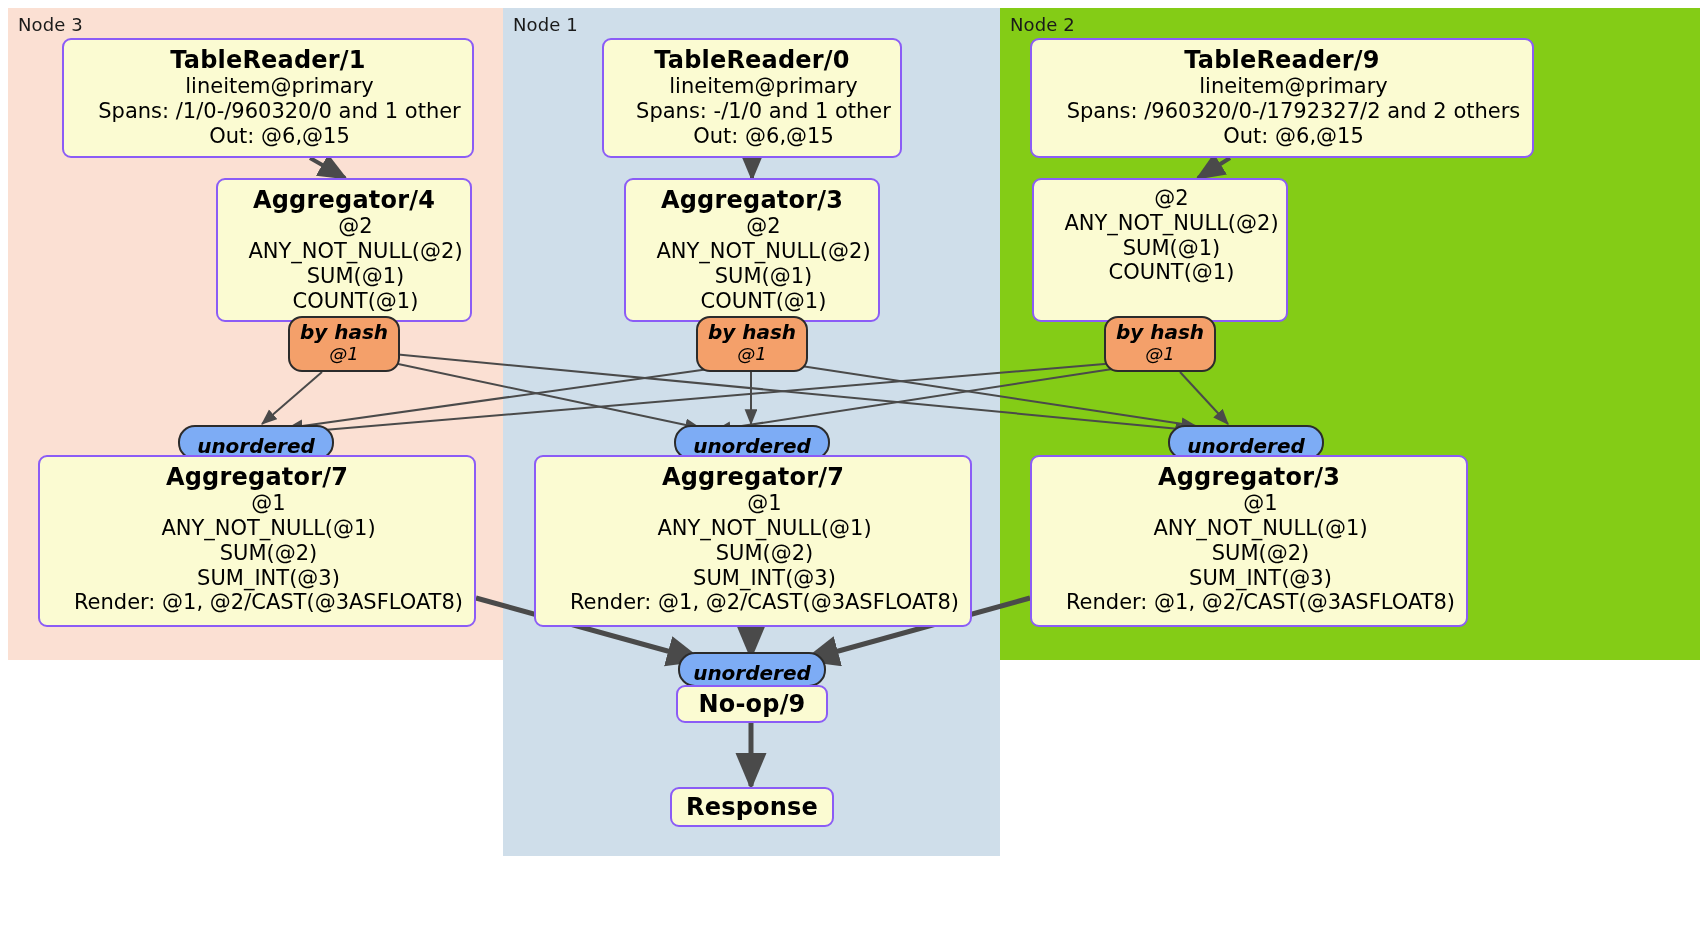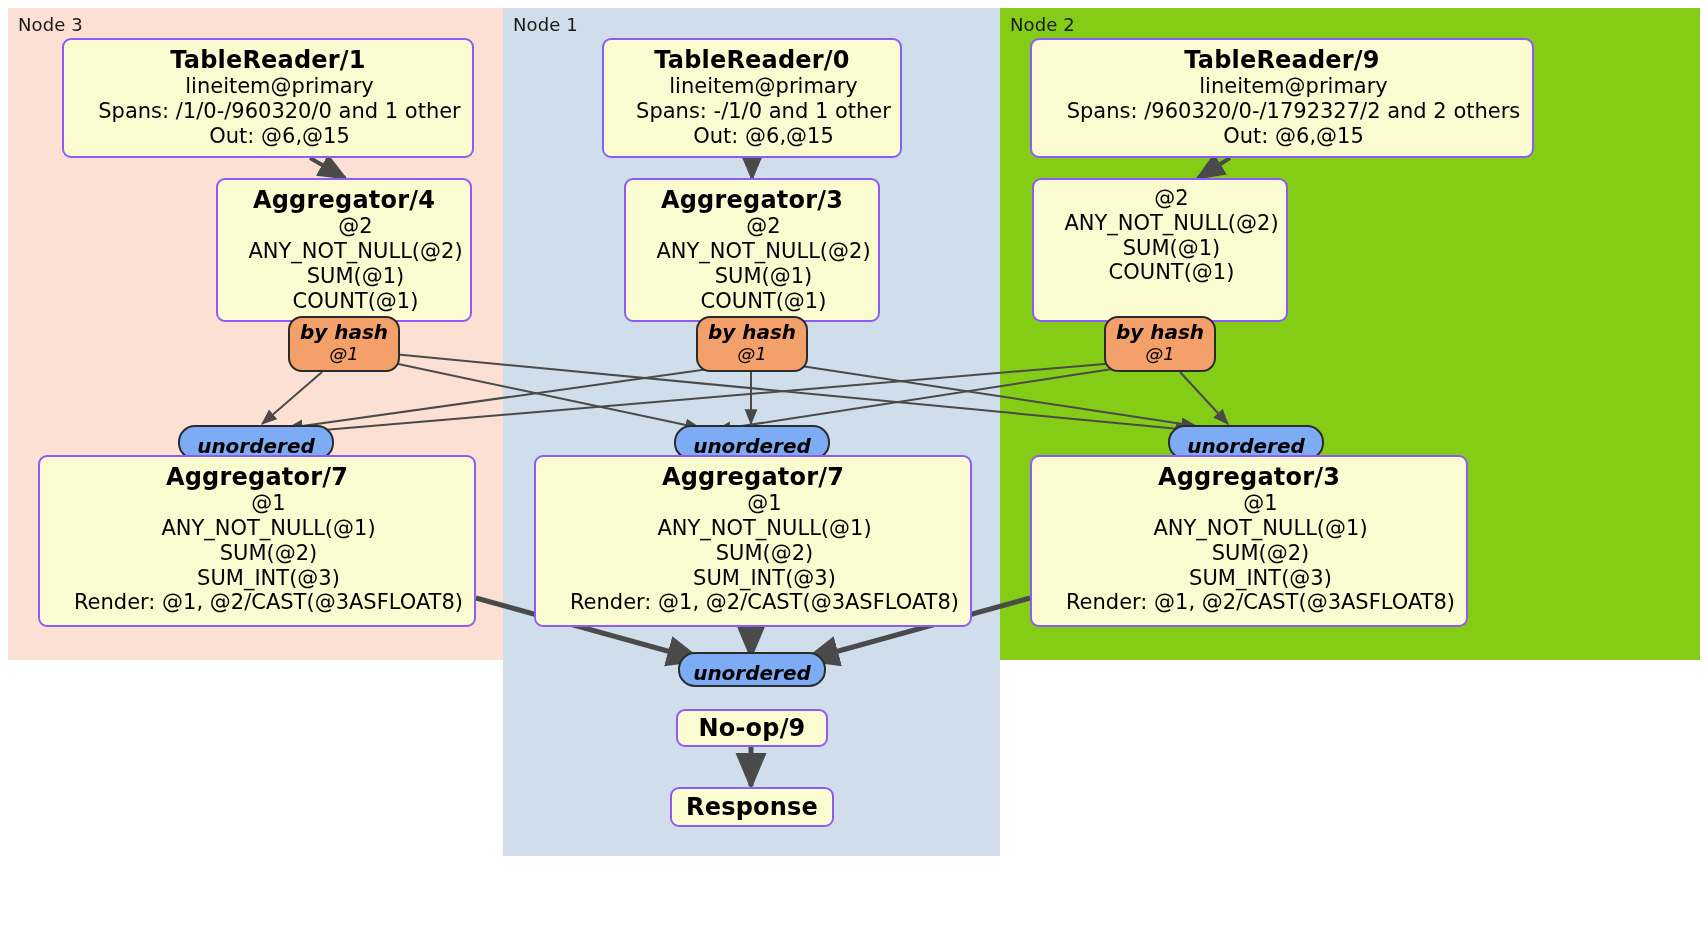--- a/index.html
+++ b/index.html
@@ -157,21 +157,21 @@
     <div class="l">ANY_NOT_NULL(@1)</div>
     <div class="l">SUM(@2)</div>
     <div class="l">SUM_INT(@3)</div>
     <div class="l">Render: @1, @2/CAST(@3ASFLOAT8)</div>
   </div>
 
   <div class="pill unordered" style="left:678px;top:652px;width:148px;height:35px;">
     <div class="p1">unordered</div>
   </div>
 
-  <div class="box small" id="noop" style="left:676px;top:685px;width:152px;height:38px;margin-top:24px;">
+  <div class="box small" id="noop" style="left:676px;top:685px;width:152px;height:38px;">
     <div class="t">No-op/9</div>
   </div>
 
   <div class="box small" id="response" style="left:670px;top:787px;width:164px;height:40px;">
     <div class="t">Response</div>
   </div>
 
   <div class="box" id="tr2" style="left:1030px;top:38px;width:504px;height:120px;">
     <div class="t">TableReader/9</div>
     <div class="l">lineitem@primary</div>

